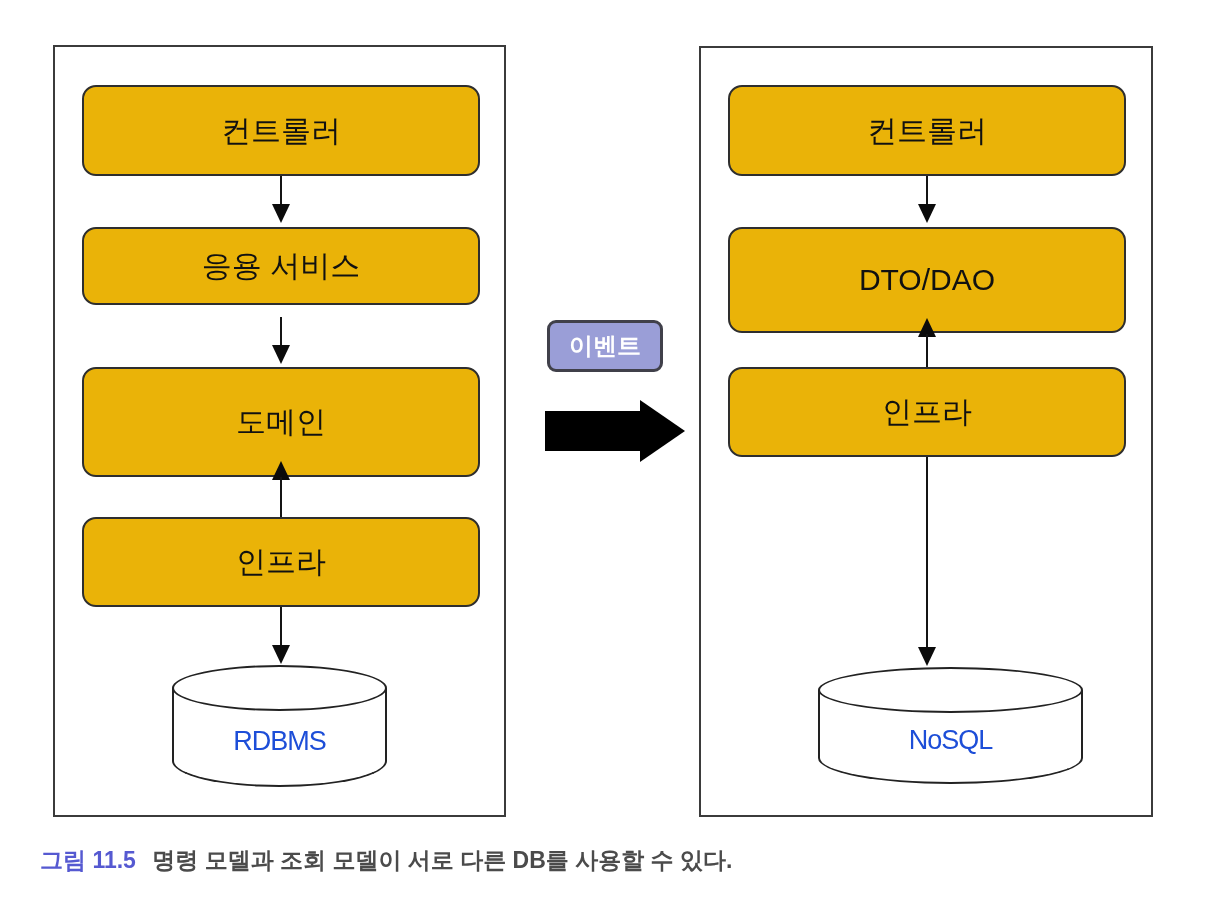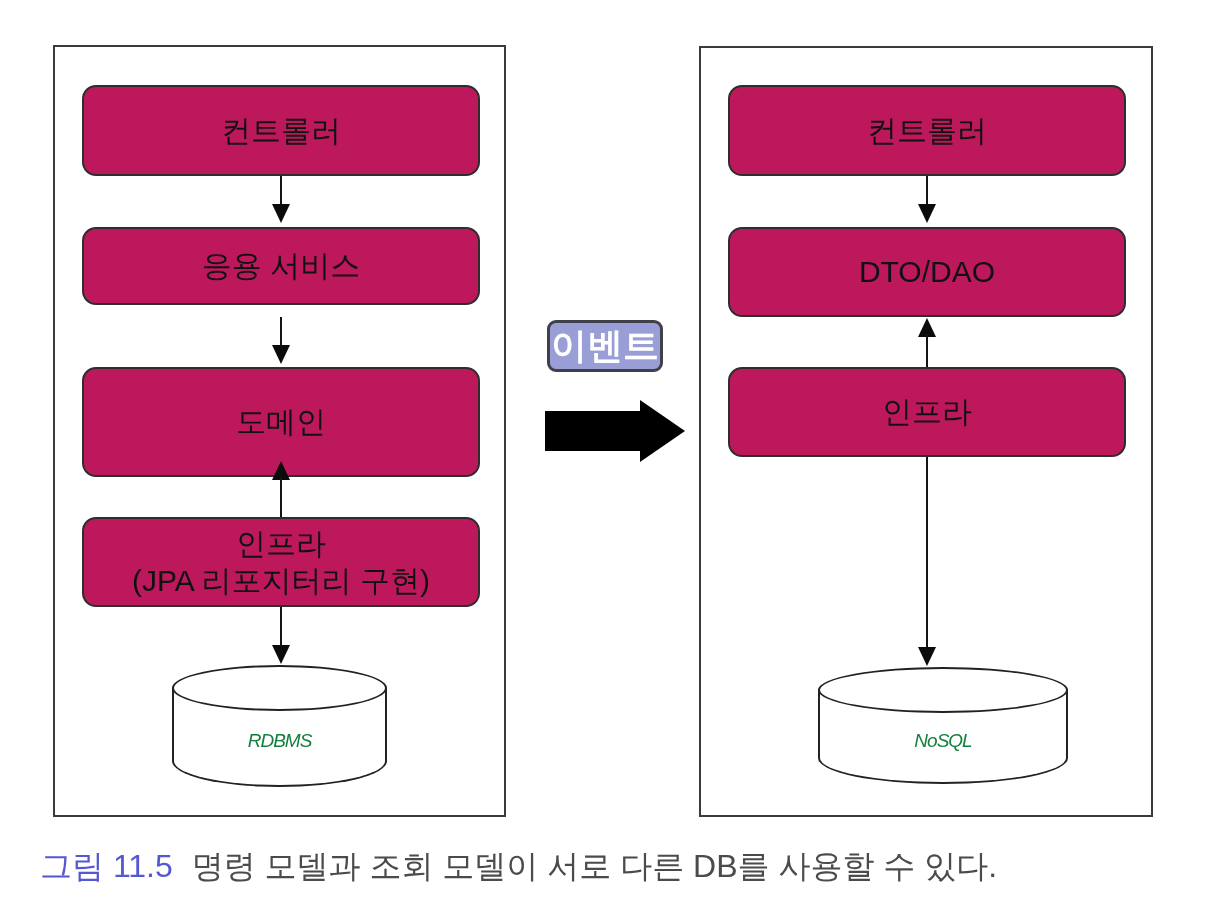--- a/index.html
+++ b/index.html
@@ -18,21 +18,21 @@
     box-sizing: border-box;
   }
   .panel-left  { left: 53px;  top: 45px; width: 453px; height: 772px; }
   .panel-right { left: 699px; top: 46px; width: 454px; height: 771px; }
 
   .node {
     position: absolute;
     box-sizing: border-box;
     border: 2px solid #2e2e2e;
     border-radius: 14px;
-    background: #be185d;
+    background: #eab308;
     display: flex;
     flex-direction: column;
     align-items: center;
     justify-content: center;
     font-size: 30px;
     line-height: 1.25;
     color: #111111;
     text-align: center;
   }
   .node-l { left: 82px;  width: 398px; }
@@ -83,41 +83,40 @@
     background: #ffffff;
     z-index: 1;
   }
   .cyl-label {
     position: absolute;
     left: 0; right: 0;
     top: 46px; bottom: 16px;
     display: flex;
     align-items: center;
     justify-content: center;
-    font-size: 19px;
+    font-size: 27px;
     letter-spacing: -1px;
-    color: #15803d;
+    color: #1d4ed8;
     z-index: 3;
-    font-style: italic;
   }
 
   
   .badge {
     position: absolute;
     left: 547px; top: 320px;
     width: 116px; height: 52px;
     box-sizing: border-box;
     background: #9a9ed7;
     border: 3px solid #40404a;
     border-radius: 9px;
     display: flex;
     align-items: center;
     justify-content: center;
     color: #ffffff;
-    font-size: 36px;
+    font-size: 24px;
     font-weight: 700;
   }
 
   
   .big-arrow-body {
     position: absolute;
     left: 545px; top: 411px;
     width: 96px; height: 40px;
     background: #000000;
   }
@@ -127,22 +126,22 @@
     width: 0; height: 0;
     border-top: 31px solid transparent;
     border-bottom: 31px solid transparent;
     border-left: 45px solid #000000;
   }
 
   
   .caption {
     position: absolute;
     left: 40px; top: 845px;
-    font-size: 32px;
-    font-weight: 400;
+    font-size: 23px;
+    font-weight: 700;
     white-space: nowrap;
   }
   .caption-label { color: #5559d1; }
   .caption-text  { color: #4b4b4b; margin-left: 10px; }
 </style>
 </head>
 <body>
 
 <div class="stage">
 
@@ -164,21 +163,20 @@
 
   <div class="node node-l" style="top:367px; height:110px;">
     <div>도메인</div>
   </div>
 
   <div class="head-up" style="left:272px; top:461px;"></div>
   <div class="vline" style="left:280px; top:477px; height:40px;"></div>
 
   <div class="node node-l" style="top:517px; height:90px;">
     <div>인프라</div>
-    <div>(JPA 리포지터리 구현)</div>
   </div>
 
   <div class="vline" style="left:280px; top:607px; height:42px;"></div>
   <div class="head-down" style="left:272px; top:645px;"></div>
 
   <div class="cyl" style="left:172px; top:665px; width:215px; height:122px;">
     <div class="cyl-body"></div>
     <div class="cyl-top"></div>
     <div class="cyl-label">RDBMS</div>
   </div>
@@ -191,35 +189,35 @@
 
   <div class="panel panel-right"></div>
 
   <div class="node node-r" style="top:85px; height:91px;">
     <div>컨트롤러</div>
   </div>
 
   <div class="vline" style="left:926px; top:176px; height:32px;"></div>
   <div class="head-down" style="left:918px; top:204px;"></div>
 
-  <div class="node node-r" style="top:227px; height:90px;">
+  <div class="node node-r" style="top:227px; height:106px;">
     <div>DTO/DAO</div>
   </div>
 
   <div class="head-up" style="left:918px; top:318px;"></div>
   <div class="vline" style="left:926px; top:334px; height:33px;"></div>
 
   <div class="node node-r" style="top:367px; height:90px;">
     <div>인프라</div>
   </div>
 
   <div class="vline" style="left:926px; top:457px; height:193px;"></div>
   <div class="head-down" style="left:918px; top:647px;"></div>
 
-  <div class="cyl" style="left:818px; top:667px; width:250px; height:117px;">
+  <div class="cyl" style="left:818px; top:667px; width:217px; height:117px;padding-left:48px;">
     <div class="cyl-body"></div>
     <div class="cyl-top"></div>
     <div class="cyl-label">NoSQL</div>
   </div>
 
   <div class="caption">
     <span class="caption-label">그림 11.5</span>
     <span class="caption-text">명령 모델과 조회 모델이 서로 다른 DB를 사용할 수 있다.</span>
   </div>
 

